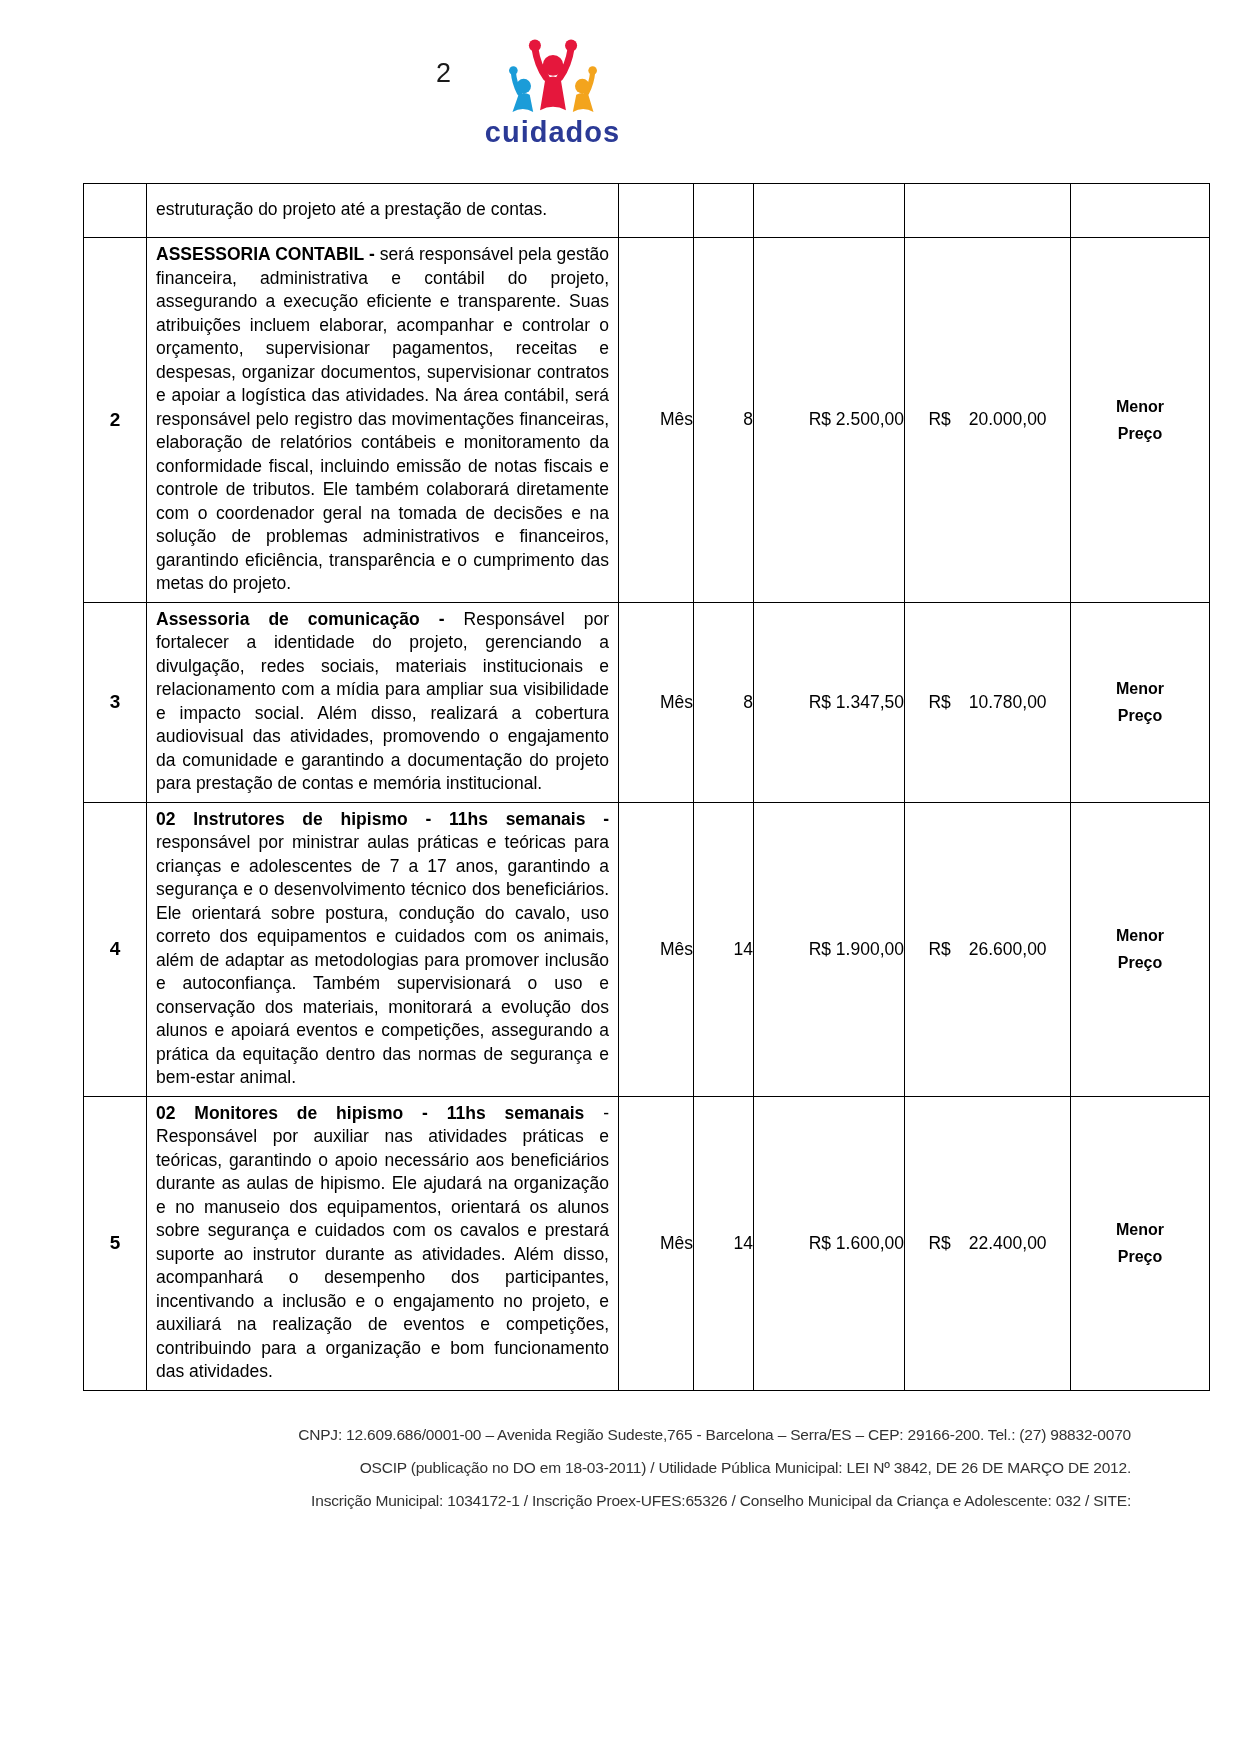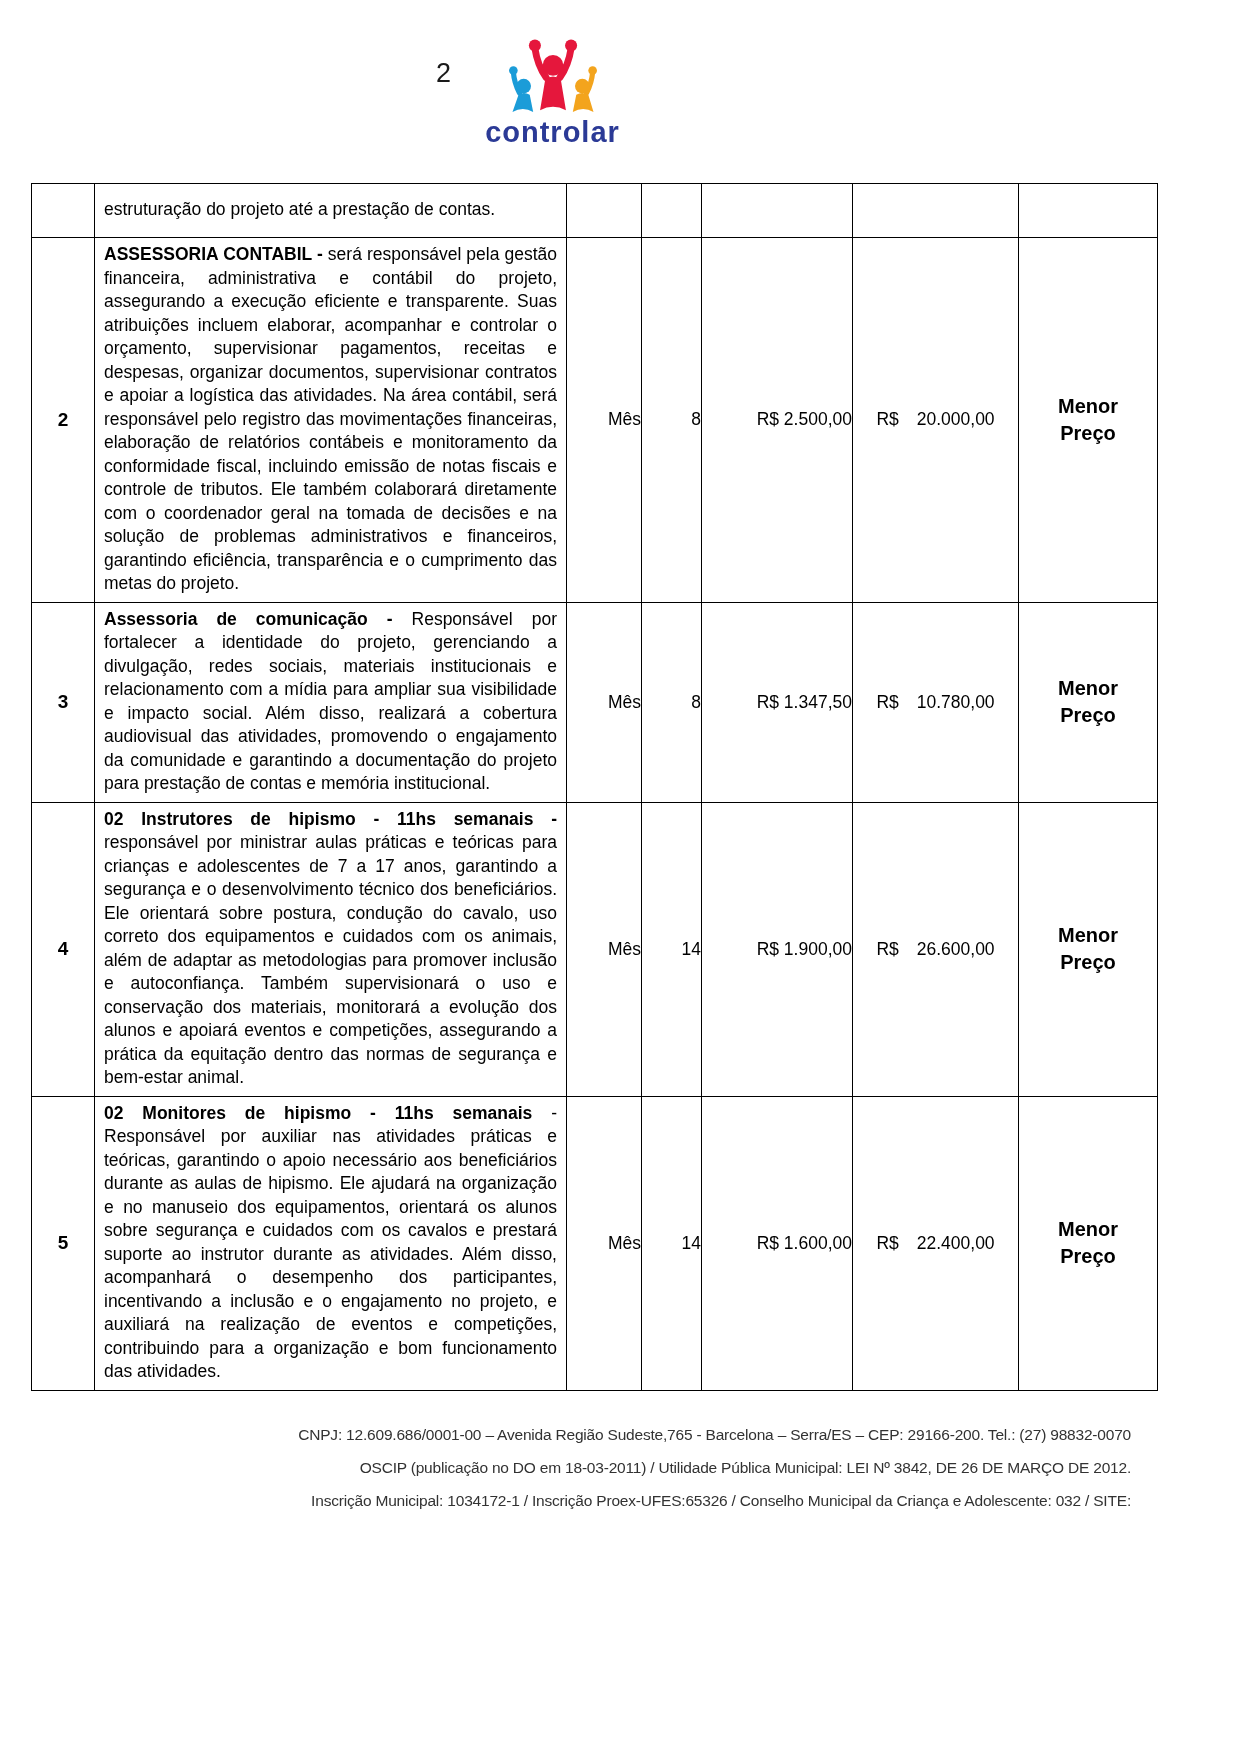--- a/index.html
+++ b/index.html
@@ -24,40 +24,40 @@
   }
   .logo svg { display:block; }
   .wordmark {
     margin-top:2px;
     font-size:29px; font-weight:bold; letter-spacing:1px;
     color:#2b3a96;
   }
   
   table.services {
     border-collapse:collapse; table-layout:fixed;
-    width:1126px; margin-left:31px;
+    width:1126px; margin-left:83px;
     font-size:17.5px;
   }
   table.services td { border:1.5px solid #000; vertical-align:middle; }
   td.num  { text-align:center; font-weight:bold; font-size:19px; }
   td.desc {
     vertical-align:top;
     padding:5px 9px 6px 9px;
     text-align:justify;
     line-height:23.5px;
   }
   td.desc b { font-weight:bold; }
   td.unit, td.qty { text-align:right; }
   td.uprice { text-align:right; white-space:nowrap; }
   td.total  { text-align:center; }
   .total-wrap { display:flex; justify-content:center; gap:18px; white-space:nowrap; }
   td.award { text-align:center; }
   .award-wrap {
     display:inline-block; width:66px;
-    font-weight:bold; font-size:20px; line-height:27px;
+    font-weight:bold; font-size:16px; line-height:27px;
   }
   tr.rowA td { height:54px; }
   
   .footer {
     margin:34px 110px 0 105px;
     font-size:15.5px; color:#323232;
     letter-spacing:-0.2px;
     text-align:right;
   }
   .footer p { margin-bottom:13px; line-height:20px; }
@@ -88,21 +88,21 @@
           <path d="M18,90 L25,70 Q31,66 38,70 L42,90 Q30,83 18,90 Z"></path>
         </g>
 
         <g fill="#f3a41d">
           <path d="M104,68 Q110,56 111,44" fill="none" stroke-width="6" stroke-linecap="round" stroke="#f3a41d"></path>
           <circle cx="111" cy="42" r="5"></circle>
           <circle cx="99" cy="60" r="8.5"></circle>
           <path d="M88,90 L92,70 Q99,66 106,70 L112,90 Q100,83 88,90 Z"></path>
         </g>
       </svg>
-      <div class="wordmark">controlar</div>
+      <div class="wordmark">cuidados</div>
     </div>
   </div>
 
   <table class="services">
     <colgroup>
       <col style="width:63px">
         <col style="width:472px">
         <col style="width:75px">
       <col style="width:60px">
         <col style="width:151px">

